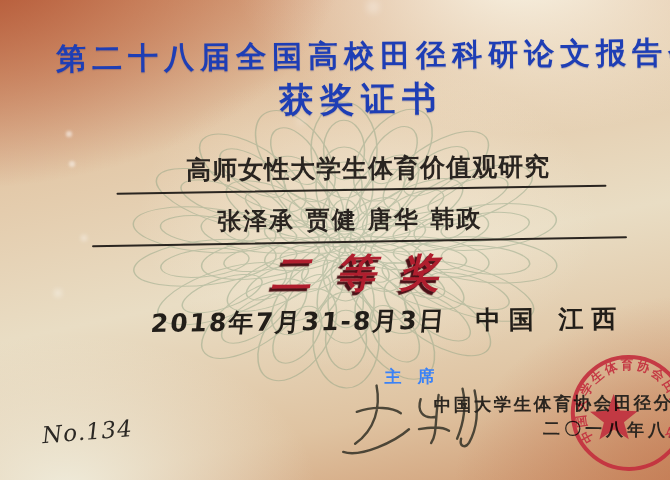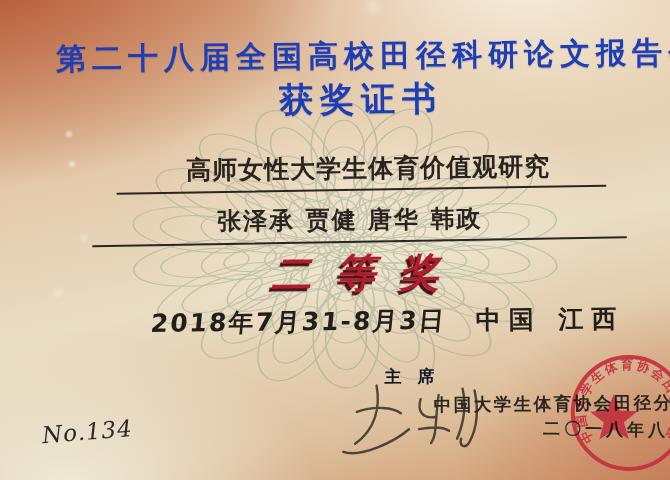--- a/index.html
+++ b/index.html
@@ -48,21 +48,21 @@
     text-shadow:-3px 3px 1px #4a1016;
   }
   .date-line{
     left:150px;top:305px;width:460px;text-align:center;
     font-size:25px;font-weight:bold;color:#221e19;white-space:nowrap;
   }
   .date-line .date{display:inline-block;transform:skewX(-6deg);letter-spacing:2px;}
   .date-line .loc{margin-left:30px;letter-spacing:8px;}
 
   .chairman-label{
-    left:383px;top:366px;font-size:17px;font-weight:bold;color:#0f172a;letter-spacing:16px;white-space:nowrap;
+    left:383px;top:366px;font-size:17px;font-weight:bold;color:#3b82f6;letter-spacing:16px;white-space:nowrap;
   }
   .signature{left:333px;top:378px;}
   .signature path{stroke:#3c382c;stroke-width:2.4;fill:none;stroke-linecap:round;opacity:.9;}
 
   .issuer{
     left:432px;top:394px;width:260px;font-size:17.5px;font-weight:bold;color:#2b2620;
     letter-spacing:2.5px;white-space:nowrap;z-index:3;
   }
   .issue-date{
     left:541px;top:421px;font-size:17px;font-weight:bold;color:#2b2620;

